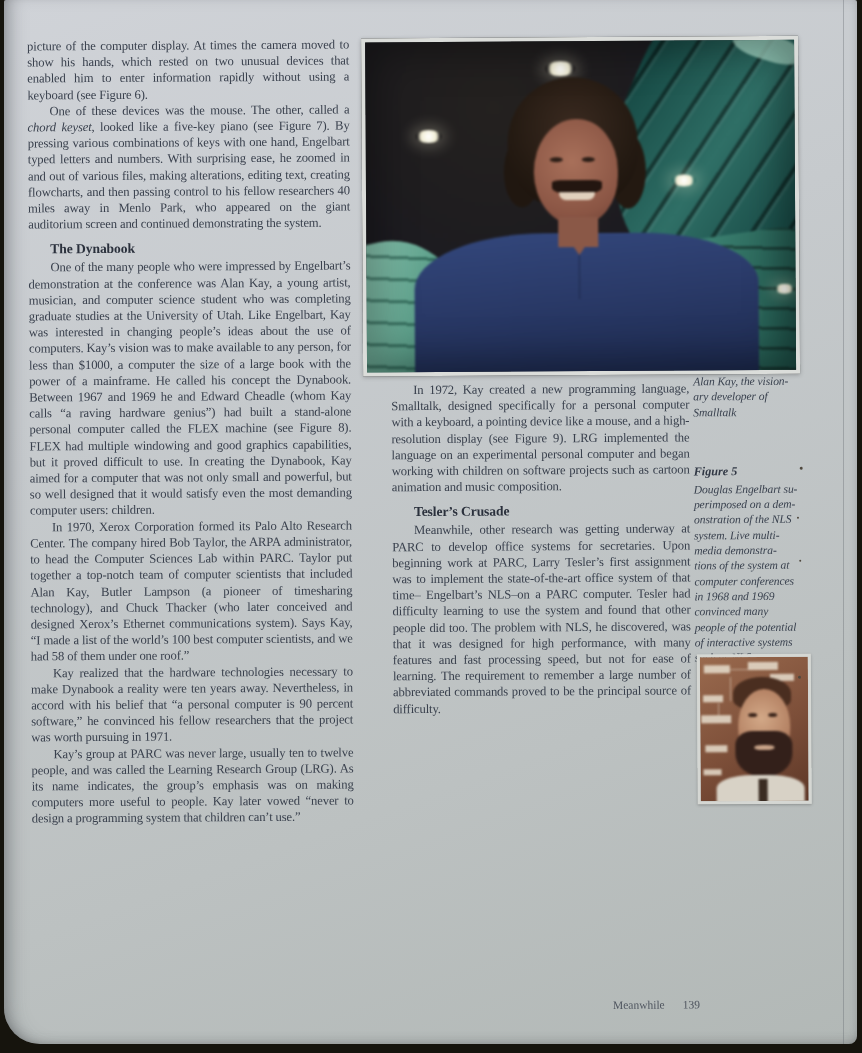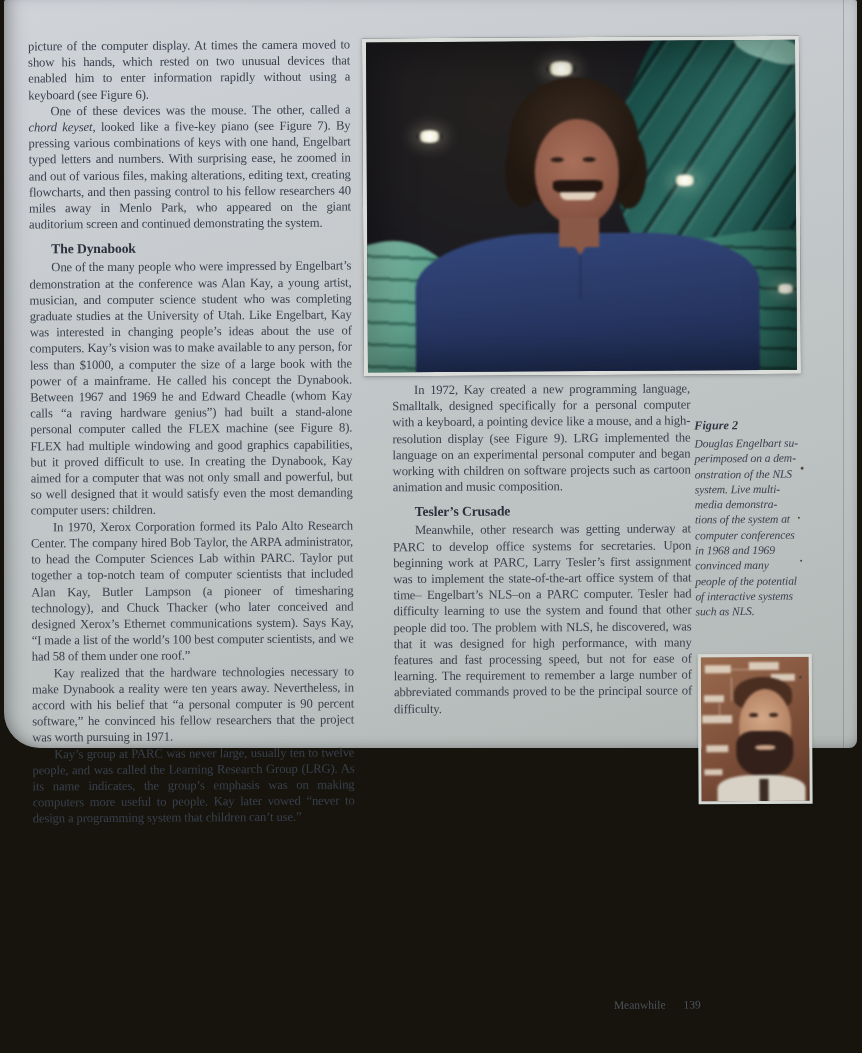--- a/index.html
+++ b/index.html
@@ -2,21 +2,21 @@
 <html><head>
 <meta charset="utf-8">
 <style>
   html,body{margin:0;padding:0;}
   body{
     width:862px;height:1053px;overflow:hidden;position:relative;
     background:#16140d;
     font-family:"Liberation Serif", serif;
   }
   .page{
-    position:absolute;left:4px;top:0;width:853px;height:748px;
+    position:absolute;left:4px;top:0;width:853px;height:1044px;
     background:linear-gradient(160deg,#d0d3d8 0%,#c6cacd 35%,#bcc1c1 70%,#b2b8b6 100%);
     border-radius:2px 2px 8px 36px;
     box-shadow:inset 14px 0 20px -12px rgba(55,58,64,.55),
                inset -5px 0 10px -7px rgba(70,72,76,.35),
                inset 0 -8px 14px -10px rgba(60,60,60,.4);
   }
   .crease{position:absolute;top:0;right:13px;width:1px;height:100%;
     background:rgba(95,100,106,.35);}
   .content{position:absolute;inset:0;transform:rotate(-0.35deg);transform-origin:50% 50%;}
 
@@ -160,21 +160,24 @@
       <div class="vignette"></div>
     </div>
 
     <div class="col col-mid">
         <p class="body indent"><span>In 1972, Kay created a new programming language, Smalltalk, designed specifically for a personal computer with a keyboard, a pointing device like a mouse, and a high-resolution display (see Figure 9). LRG implemented the language on an experimental personal computer and began working with children on software projects such as cartoon animation and music composition.</span></p>
         <div class="heading">Tesler’s Crusade</div>
         <p class="body indent"><span>Meanwhile, other research was getting underway at PARC to develop office systems for secretaries. Upon beginning work at PARC, Larry Tesler’s first assignment was to implement the state-of-the-art office system of that time– Engelbart’s NLS–on a PARC computer. Tesler had difficulty learning to use the system and found that other people did too. The problem with NLS, he discovered, was that it was designed for high performance, with many features and fast processing speed, but not for ease of learning. The requirement to remember a large number of abbreviated commands proved to be the principal source of difficulty.</span></p>
       </div>
 
     <div class="col col-cap">
-      <div class="fig-label">Figure 2</div>
+      <div class="caption">Alan Kay, the vision-
+ary developer of
+Smalltalk</div>
+      <div class="fig-label">Figure 5</div>
       <div class="caption">Douglas Engelbart su-
 perimposed on a dem-
 onstration of the NLS
 system. Live multi-
 media demonstra-
 tions of the system at
 computer conferences
 in 1968 and 1969
 convinced many
 people of the potential

